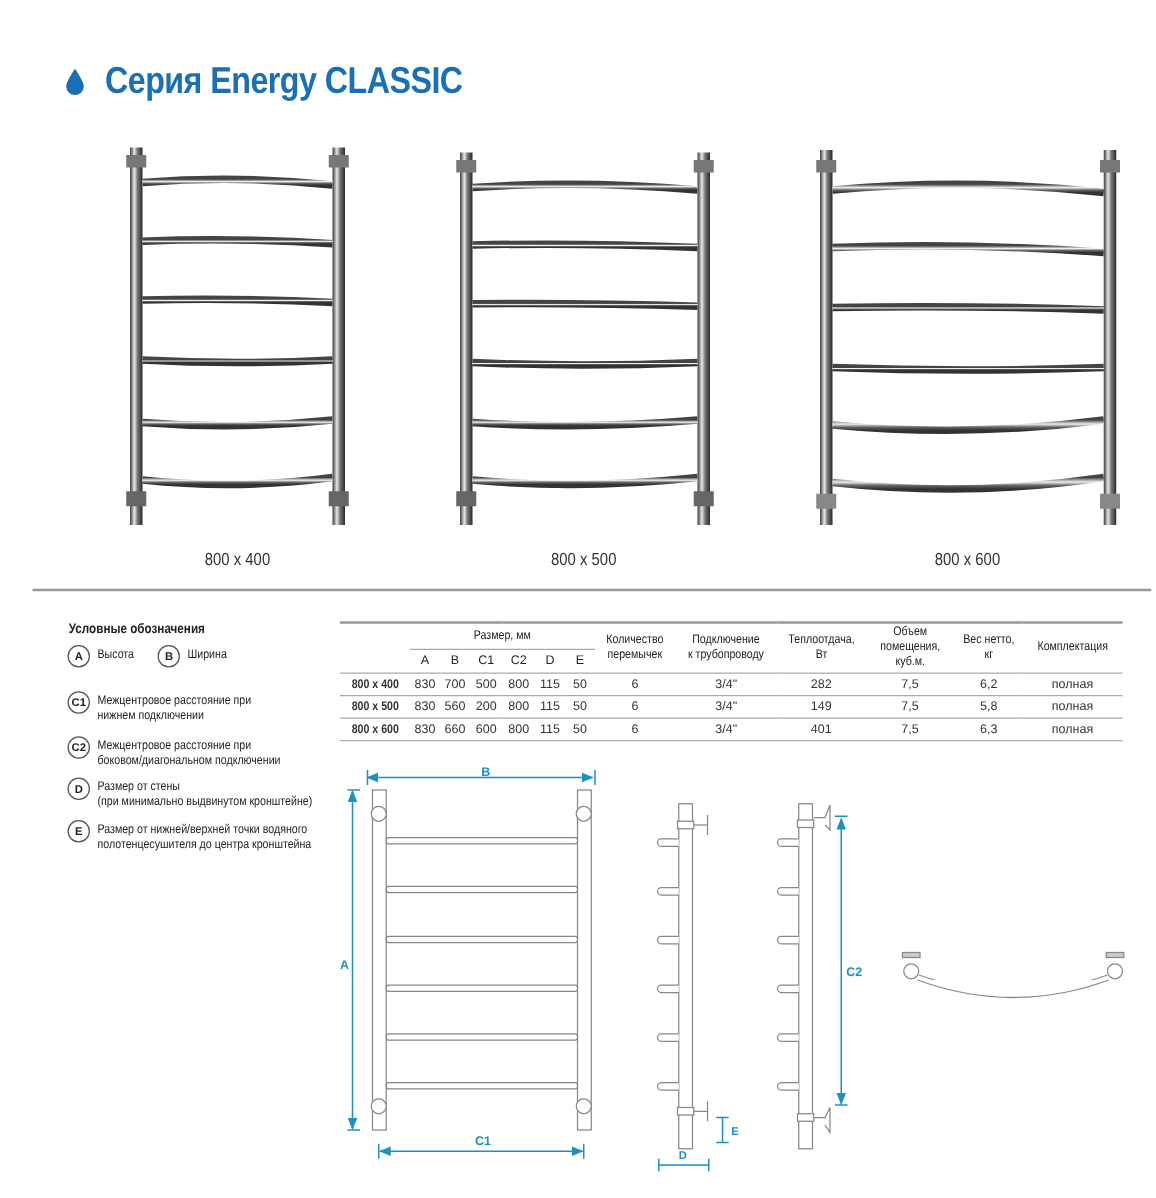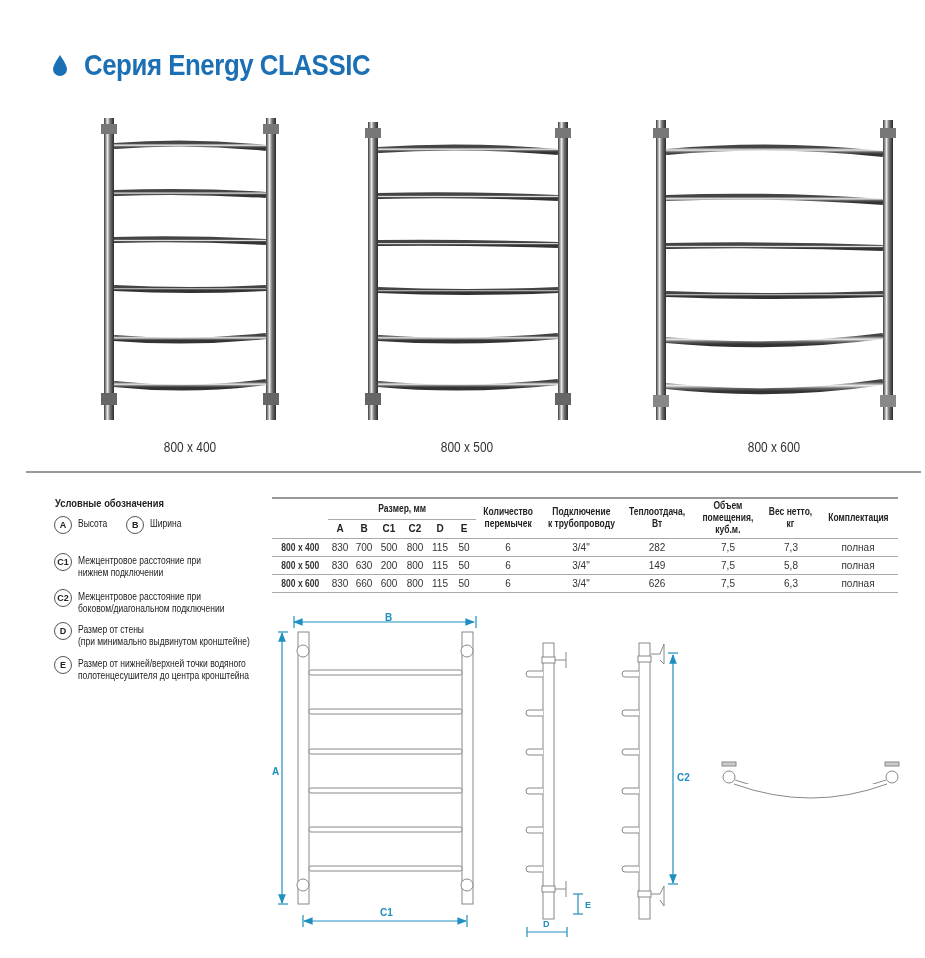--- a/index.html
+++ b/index.html
@@ -8,21 +8,21 @@
   .title{left:52px;top:48px;display:flex;align-items:center;gap:16px;}
   .title-text{font-family:"Liberation Sans",sans-serif;font-weight:bold;font-size:30px;color:#1a6fb5;letter-spacing:-0.5px;transform:scaleX(0.86);transform-origin:left center;white-space:nowrap;}
   .drop{width:16px;height:22px;}
   .caption{font-size:14px;color:#333;transform:scaleX(0.85);white-space:nowrap;text-align:center;}
   .sep{left:26px;top:471px;width:895px;height:2px;background:#999;}
   .legend-title{left:55px;top:497px;font-size:11px;font-weight:bold;transform:scaleX(0.85);transform-origin:left;white-space:nowrap;}
   .badge{display:inline-flex;align-items:center;justify-content:center;width:16px;height:16px;border:1.5px solid #555;border-radius:50%;font-size:9px;font-weight:bold;background:#fff;flex:none;}
   .lg-row{display:flex;align-items:flex-start;gap:6px;font-size:10px;line-height:12px;}
   .lg-row .t{transform:scaleX(0.85);transform-origin:left;white-space:nowrap;padding-top:2px;}
   table.spec{position:absolute;left:272px;top:497px;width:626px;border-collapse:collapse;font-size:10px;}
-  table.spec th{font-weight:bold;font-size:10px;padding:0;text-align:center;line-height:12px;}
+  table.spec th{font-weight:normal;font-size:10px;padding:0;text-align:center;line-height:12px;}
   table.spec td{text-align:center;padding:0;height:17px;color:#333;}
   .cond{display:inline-block;transform:scaleX(0.85);white-space:nowrap;}
   .row-b{border-bottom:1px solid #aaa;}
   .top-b{border-top:2px solid #999;}
   svg{overflow:visible;}
 </style>
 </head>
 <body>
 
 <div class="abs title">
@@ -169,27 +169,27 @@
     <td>830</td>
         <td>700</td>
         <td>500</td>
         <td>800</td>
         <td>115</td>
         <td>50</td>
     <td>6</td>
         <td>3/4"</td>
         <td>282</td>
         <td>7,5</td>
-        <td>7,3</td>
+        <td>6,2</td>
         <td>полная</td>
   </tr>
   <tr class="row-b">
     <td style="font-weight:bold;"><span class="cond">800 x 500</span></td>
     <td>830</td>
-        <td>630</td>
+        <td>560</td>
         <td>200</td>
         <td>800</td>
         <td>115</td>
         <td>50</td>
     <td>6</td>
         <td>3/4"</td>
         <td>149</td>
         <td>7,5</td>
         <td>5,8</td>
         <td>полная</td>
@@ -197,21 +197,21 @@
   <tr class="row-b">
     <td style="font-weight:bold;"><span class="cond">800 x 600</span></td>
     <td>830</td>
         <td>660</td>
         <td>600</td>
         <td>800</td>
         <td>115</td>
         <td>50</td>
     <td>6</td>
         <td>3/4"</td>
-        <td>626</td>
+        <td>401</td>
         <td>7,5</td>
         <td>6,3</td>
         <td>полная</td>
   </tr>
 </tbody>
   </table>
 
 <svg class="abs" style="left:0;top:600px;" width="925" height="358">
   <defs>
     <marker id="arr" viewBox="0 0 10 10" refX="9" refY="5" markerWidth="8" markerHeight="8" orient="auto-start-reverse">

